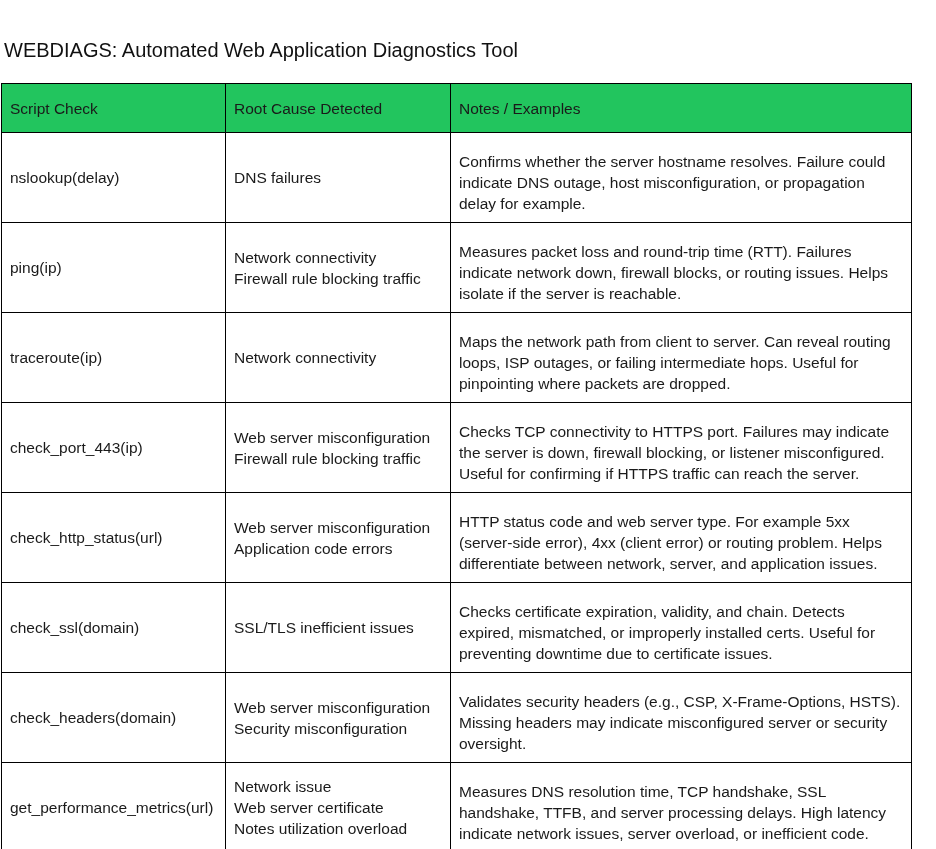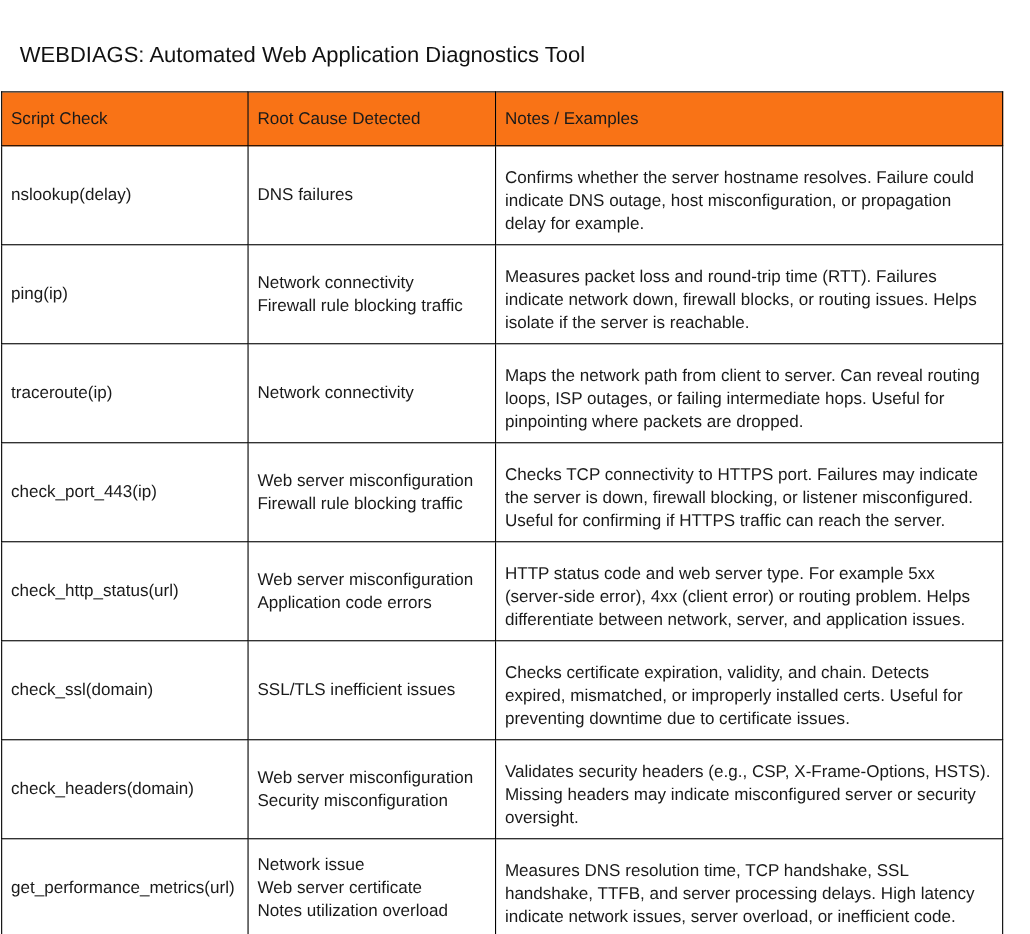--- a/index.html
+++ b/index.html
@@ -10,21 +10,21 @@
   body {
     width: 936px;
     height: 849px;
     position: relative;
     font-family: "Liberation Sans", sans-serif;
     color: #1a1a1a;
     overflow: hidden;
   }
   .page-title {
     position: absolute;
-    left: 18px;
+    left: 4px;
     top: 38px;
     font-size: 20px;
     font-weight: normal;
     color: #111111;
     letter-spacing: 0px;
     margin: 0;
     line-height: 24px;
   }
   table.diag-table {
     position: absolute;
@@ -43,21 +43,21 @@
   table.diag-table td {
     border: 1.3px solid #000000;
     padding: 0 7px 0 8px;
     vertical-align: middle;
     text-align: left;
     font-weight: normal;
     color: #1a1a1a;
   }
   table.diag-table thead tr {
     height: 49px;
-    background: #f97316;
+    background: #22c55e;
   }
   table.diag-table tbody tr {
     height: 86.6px;
   }
   table.diag-table td.notes {
     padding-top: 18px;
     padding-bottom: 8px;
   }
   .cause-line {
     display: block;

